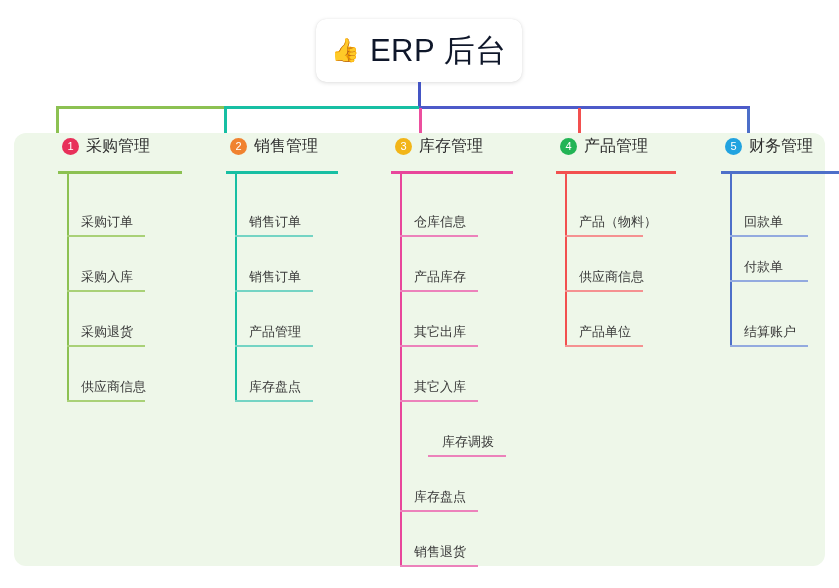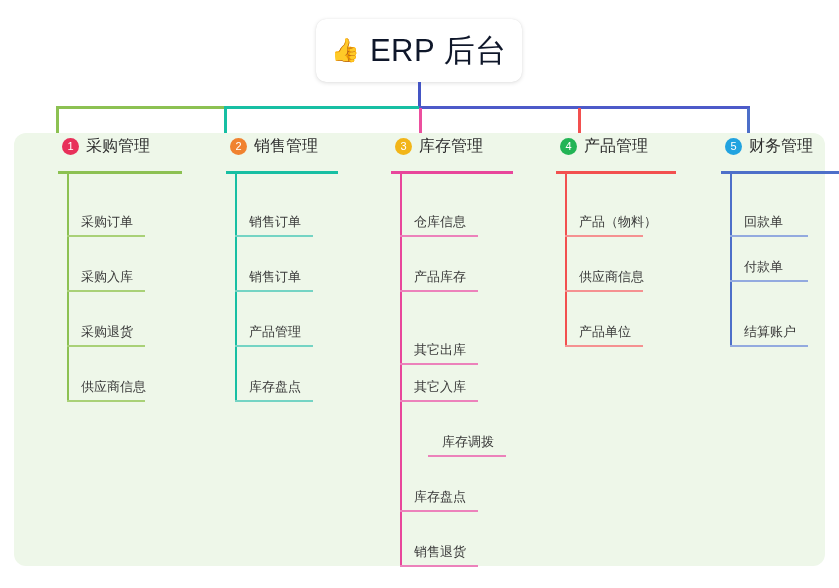--- a/index.html
+++ b/index.html
@@ -224,21 +224,21 @@
         <div class="col-rule" style="width: 122px; background: rgb(232, 70, 155);"></div>
         <div class="col-spine" style="height: 393px; background: rgb(232, 70, 155);"></div>
         <div class="item" style="top: 62px; height: 42px; width: 86px;">
           <span class="item-label">仓库信息</span>
           <div class="item-rule" style="background: rgb(236, 130, 187);"></div>
         </div>
         <div class="item" style="top: 117px; height: 42px; width: 86px;">
           <span class="item-label">产品库存</span>
           <div class="item-rule" style="background: rgb(236, 130, 187);"></div>
         </div>
-        <div class="item" style="top: 190px; height: 42px; width: 86px; padding-left: 8px;">
+        <div class="item" style="top: 172px; height: 42px; width: 86px; padding-left: 8px;">
           <span class="item-label">其它出库</span>
           <div class="item-rule" style="background: rgb(236, 130, 187);"></div>
         </div>
         <div class="item" style="top: 227px; height: 42px; width: 86px;">
           <span class="item-label">其它入库</span>
           <div class="item-rule" style="background: rgb(236, 130, 187);"></div>
         </div>
         <div class="item" style="top: 282px; height: 42px; width: 86px; margin-left: 28px;">
           <span class="item-label">库存调拨</span>
           <div class="item-rule" style="background: rgb(236, 130, 187);"></div>

